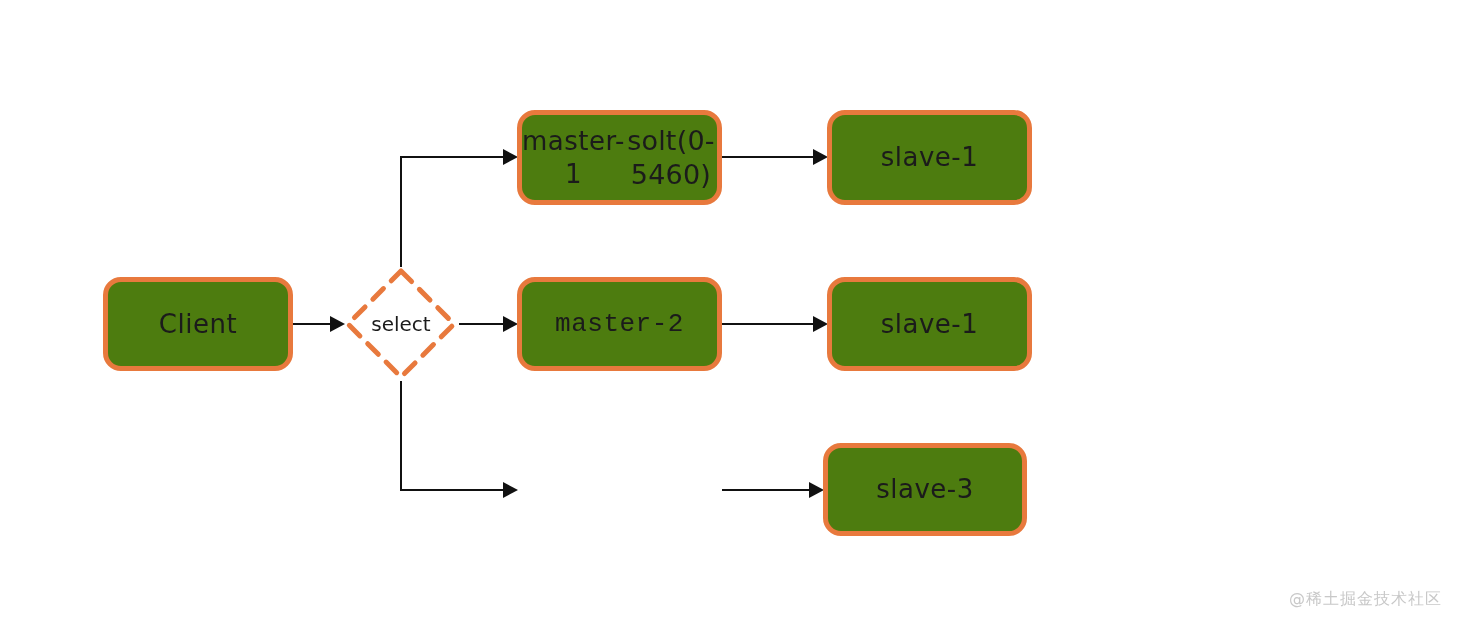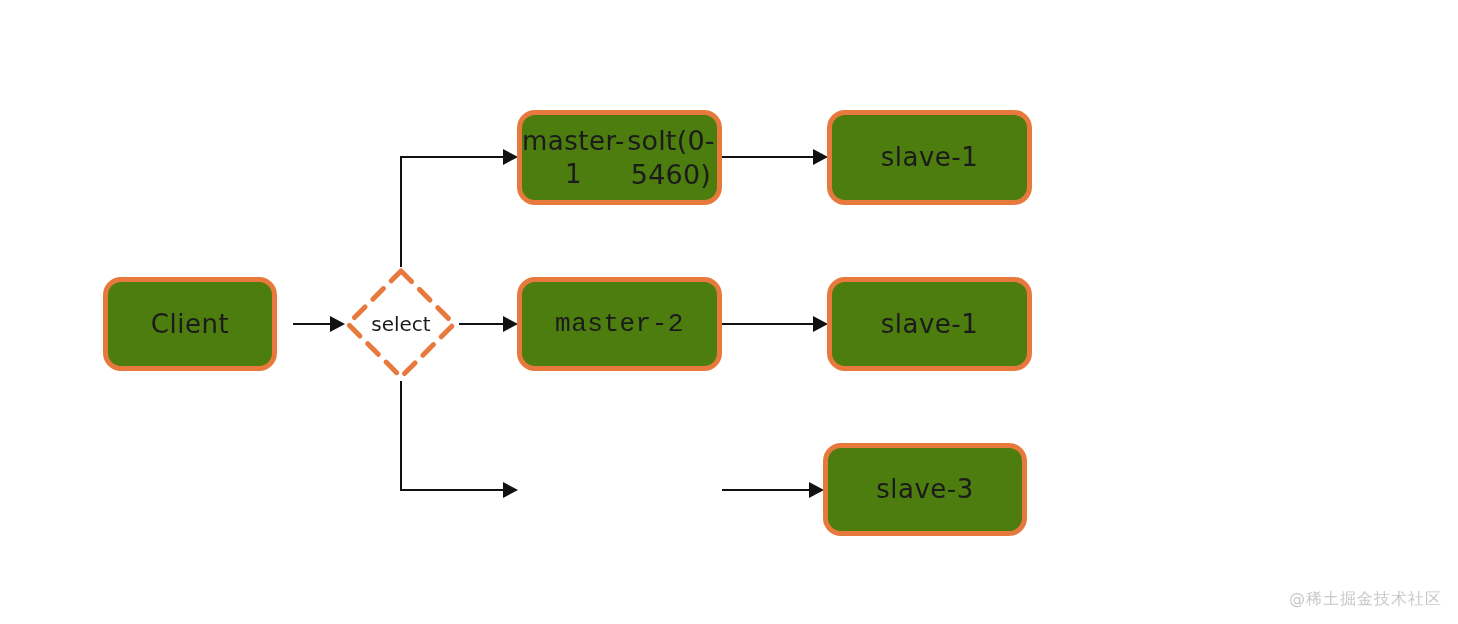--- a/index.html
+++ b/index.html
@@ -28,21 +28,21 @@
     display: flex;
     flex-direction: row;
     align-items: center;
     justify-content: center;
     text-align: center;
     line-height: 1.25;
   }
   .box-title { font-size: 26px; letter-spacing: 0.5px; }
   .box-sub   { font-size: 27px; letter-spacing: 0.2px; }
 
-  .node-client   { left: 103px; top: 277px; width: 174px; height: 94px; text-align: right; }
+  .node-client   { left: 103px; top: 277px; width: 190px; height: 94px; text-align: right; }
   .node-master-1 { left: 517px; top: 110px; width: 205px; height: 95px; }
   .node-slave-1  { left: 827px; top: 110px; width: 205px; height: 95px; }
   .node-master-2 { left: 517px; top: 277px; width: 205px; height: 94px; font-family: Liberation Mono, monospace; }
   .node-slave-2  { left: 827px; top: 277px; width: 205px; height: 94px; }
   .node-master-3 { left: 517px; top: 443px; width: 205px; height: 95px; }
   .node-slave-3  { left: 823px; top: 443px; width: 204px; height: 93px; }
 
   .diamond-wrap { position: absolute; left: 344px; top: 267px; width: 114px; height: 114px; }
   .diamond-wrap svg { position: absolute; left: 0; top: 0; }
   .diamond-label {

